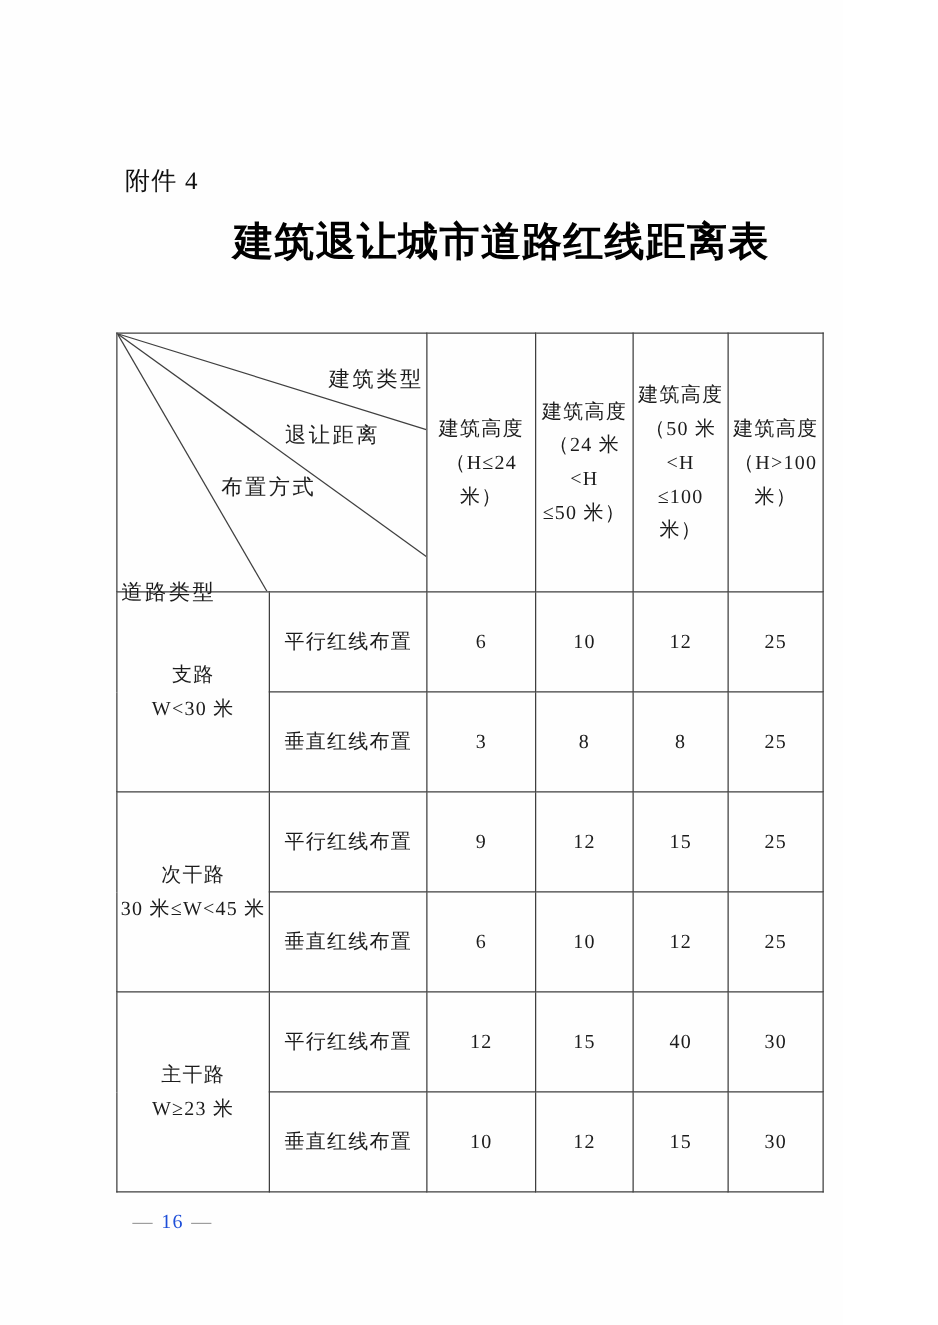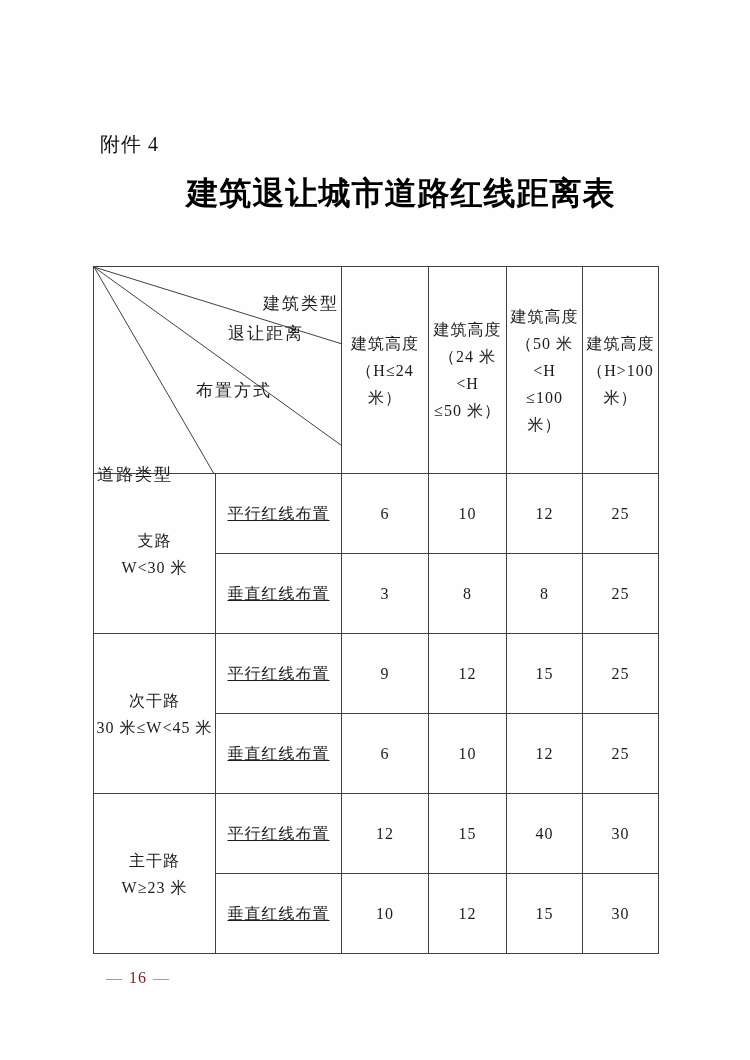--- a/index.html
+++ b/index.html
@@ -66,42 +66,42 @@
   }
   .diag-label {
     position: absolute;
     transform: translate(-50%, -50%);
     font-size: 17px;
     letter-spacing: 2px;
     white-space: nowrap;
     color: #1c1c1c;
   }
   .lbl-building-type { left: 207px; top: 36px; }
-  .lbl-setback       { left: 172px; top: 66px; }
-  .lbl-arrangement   { left: 121px; top: 123px; margin-left: 19px; }
+  .lbl-setback       { left: 172px; top: 81px; }
+  .lbl-arrangement   { left: 121px; top: 123px; }
   .lbl-road-type     { left: 41px;  top: 171px; margin-top: 36px; }
   td.col-header {
     font-size: 16px;
     line-height: 26px;
     letter-spacing: 1px;
     padding: 2px;
   }
   tr.data-row td { height: 80px; }
   td.road-cell { line-height: 28px; letter-spacing: 1px; }
-  td.arr-cell { letter-spacing: 2px; text-decoration: underline; }
+  td.arr-cell { letter-spacing: 2px; }
   td.val-cell { font-size: 16px; letter-spacing: 2px; }
   .page-number {
     position: absolute;
     left: 100px;
     top: 969px;
     font-size: 16px;
     letter-spacing: 1px;
   }
   .page-number .dash { color: #8e8e8e; padding: 0 6px; }
-  .page-number .num { color: #7f1d1d; }
+  .page-number .num { color: #1d4ed8; }
 </style>
 </head>
 <body>
 
 <div class="page">
 
   <div class="attachment">附件 4</div>
 
   <div class="title-wrap">
     <span class="title">建筑退让城市道路红线距离表</span>

